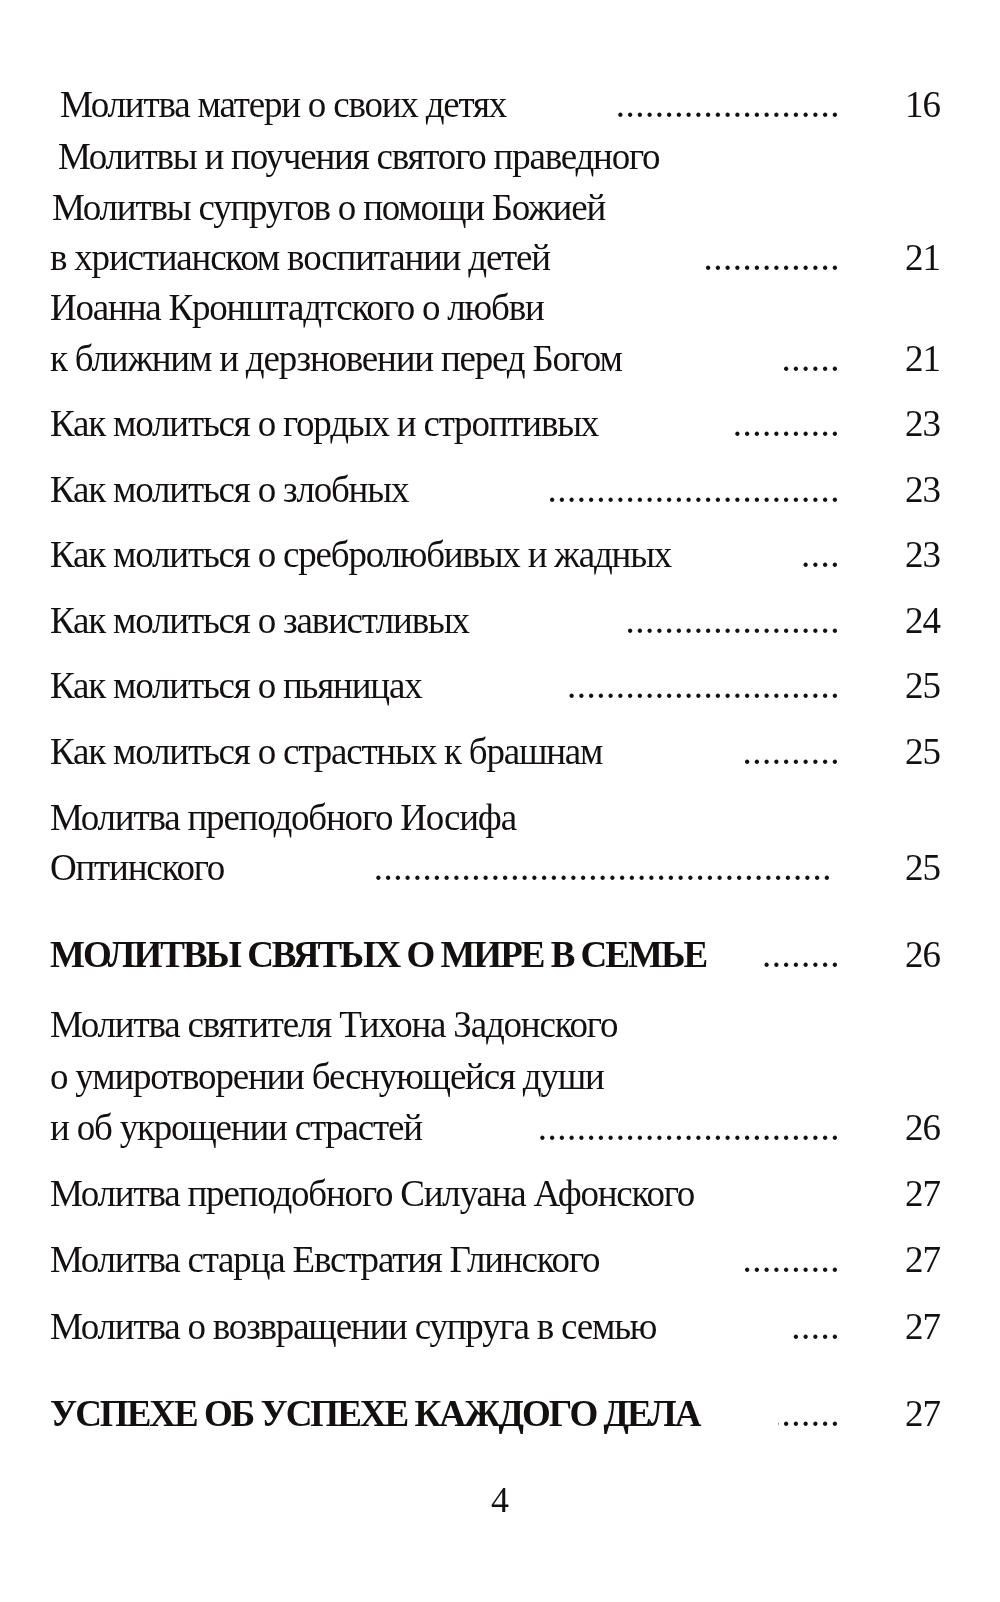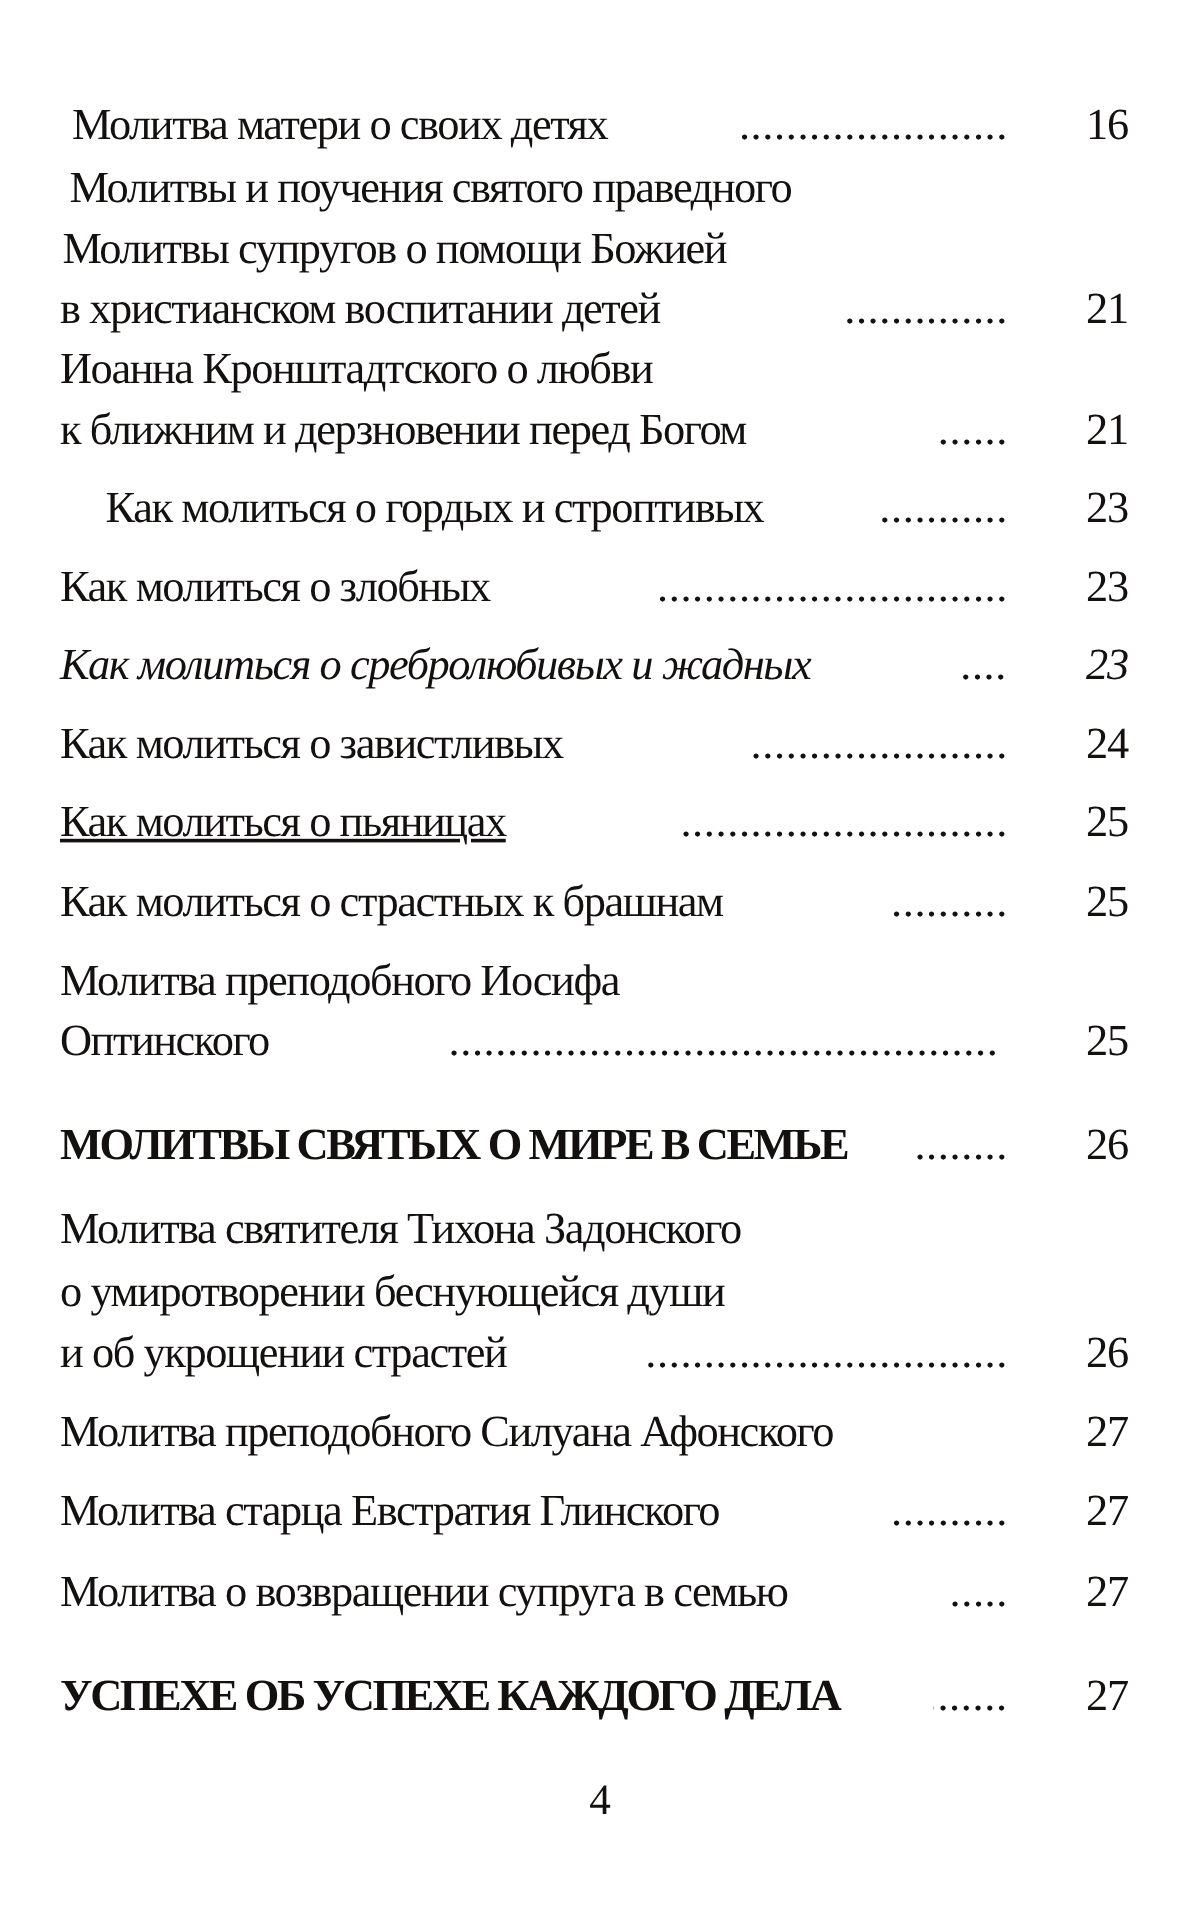--- a/index.html
+++ b/index.html
@@ -56,45 +56,45 @@
   <div class="line" style="top:286px;">
     <span class="txt" style="display: inline-block; transform: scaleX(1); transform-origin: left center;">Иоанна Кронштадтского о любви</span>
   </div>
   <div class="line" style="top:337px;">
     <span class="txt" style="display: inline-block; transform: scaleX(1); transform-origin: left center;">к ближним и дерзновении перед Богом</span>
     <span class="dots" style="position: absolute; left: 718px; display: inline-block; overflow: hidden; width: 64px; text-align: right; direction: rtl;">......</span>
     <span class="num">21</span>
   </div>
 
   <div class="line" style="top:402px;">
-    <span class="txt" style="display: inline-block; transform: scaleX(1); transform-origin: left center; margin-left: 38px;">Как молиться о гордых и строптивых</span>
+    <span class="txt" style="display: inline-block; transform: scaleX(1); transform-origin: left center;">Как молиться о гордых и строптивых</span>
     <span class="dots" style="position: absolute; left: 656px; display: inline-block; overflow: hidden; width: 126px; text-align: right; direction: rtl;">...........</span>
     <span class="num">23</span>
   </div>
 
   <div class="line" style="top:468px;">
     <span class="txt" style="display: inline-block; transform: scaleX(1); transform-origin: left center;">Как молиться о злобных</span>
     <span class="dots" style="position: absolute; left: 446px; display: inline-block; overflow: hidden; width: 336px; text-align: right; direction: rtl;">..............................</span>
     <span class="num">23</span>
   </div>
 
-  <div class="line" style="top:533px;font-style:italic;">
+  <div class="line" style="top:533px;">
     <span class="txt" style="display: inline-block; transform: scaleX(1); transform-origin: left center;">Как молиться о сребролюбивых и жадных</span>
     <span class="dots" style="position: absolute; left: 740px; display: inline-block; overflow: hidden; width: 42px; text-align: right; direction: rtl;">....</span>
     <span class="num">23</span>
   </div>
 
   <div class="line" style="top:599px;">
     <span class="txt" style="display: inline-block; transform: scaleX(1); transform-origin: left center;">Как молиться о завистливых</span>
     <span class="dots" style="position: absolute; left: 512px; display: inline-block; overflow: hidden; width: 270px; text-align: right; direction: rtl;">......................</span>
     <span class="num">24</span>
   </div>
 
   <div class="line" style="top:664px;">
-    <span class="txt" style="display: inline-block; transform: scaleX(1); transform-origin: left center; text-decoration: underline;">Как молиться о пьяницах</span>
+    <span class="txt" style="display: inline-block; transform: scaleX(1); transform-origin: left center;">Как молиться о пьяницах</span>
     <span class="dots" style="position: absolute; left: 458px; display: inline-block; overflow: hidden; width: 324px; text-align: right; direction: rtl;">............................</span>
     <span class="num">25</span>
   </div>
 
   <div class="line" style="top:730px;">
     <span class="txt" style="display: inline-block; transform: scaleX(1); transform-origin: left center; text-align: center;">Как молиться о страстных к брашнам</span>
     <span class="dots" style="position: absolute; left: 670px; display: inline-block; overflow: hidden; width: 112px; text-align: right; direction: rtl;">..........</span>
     <span class="num">25</span>
   </div>
 

